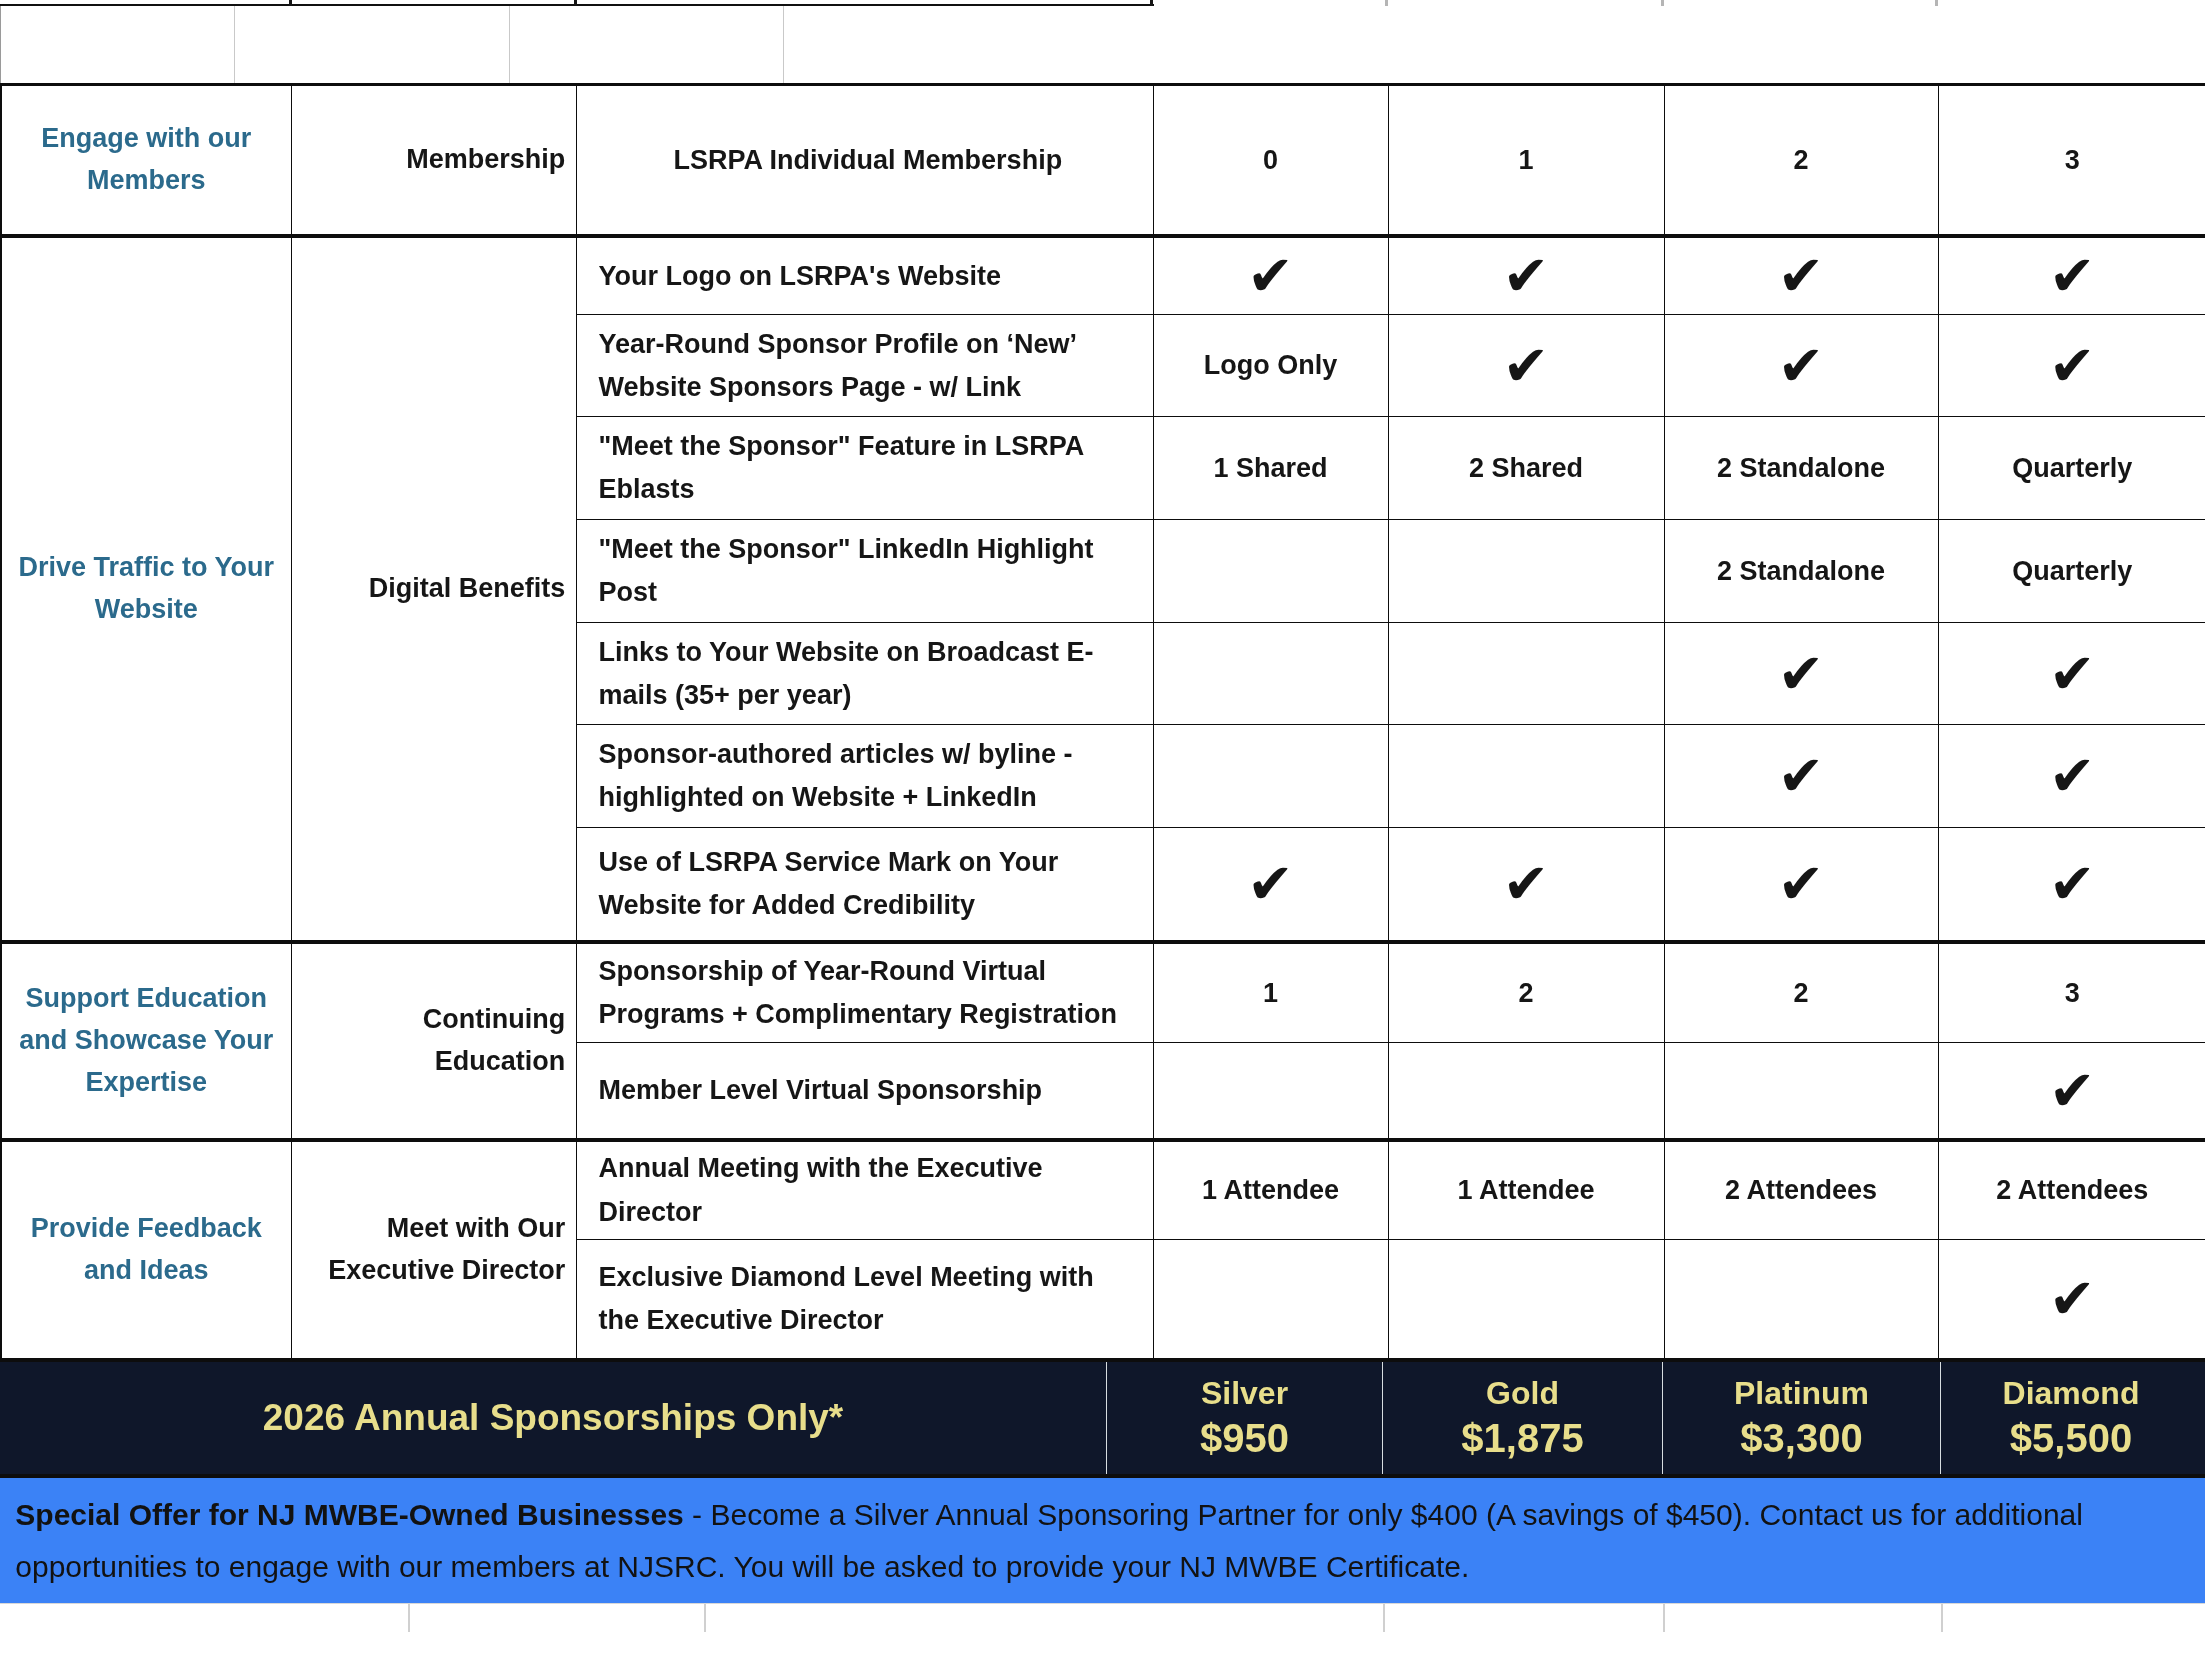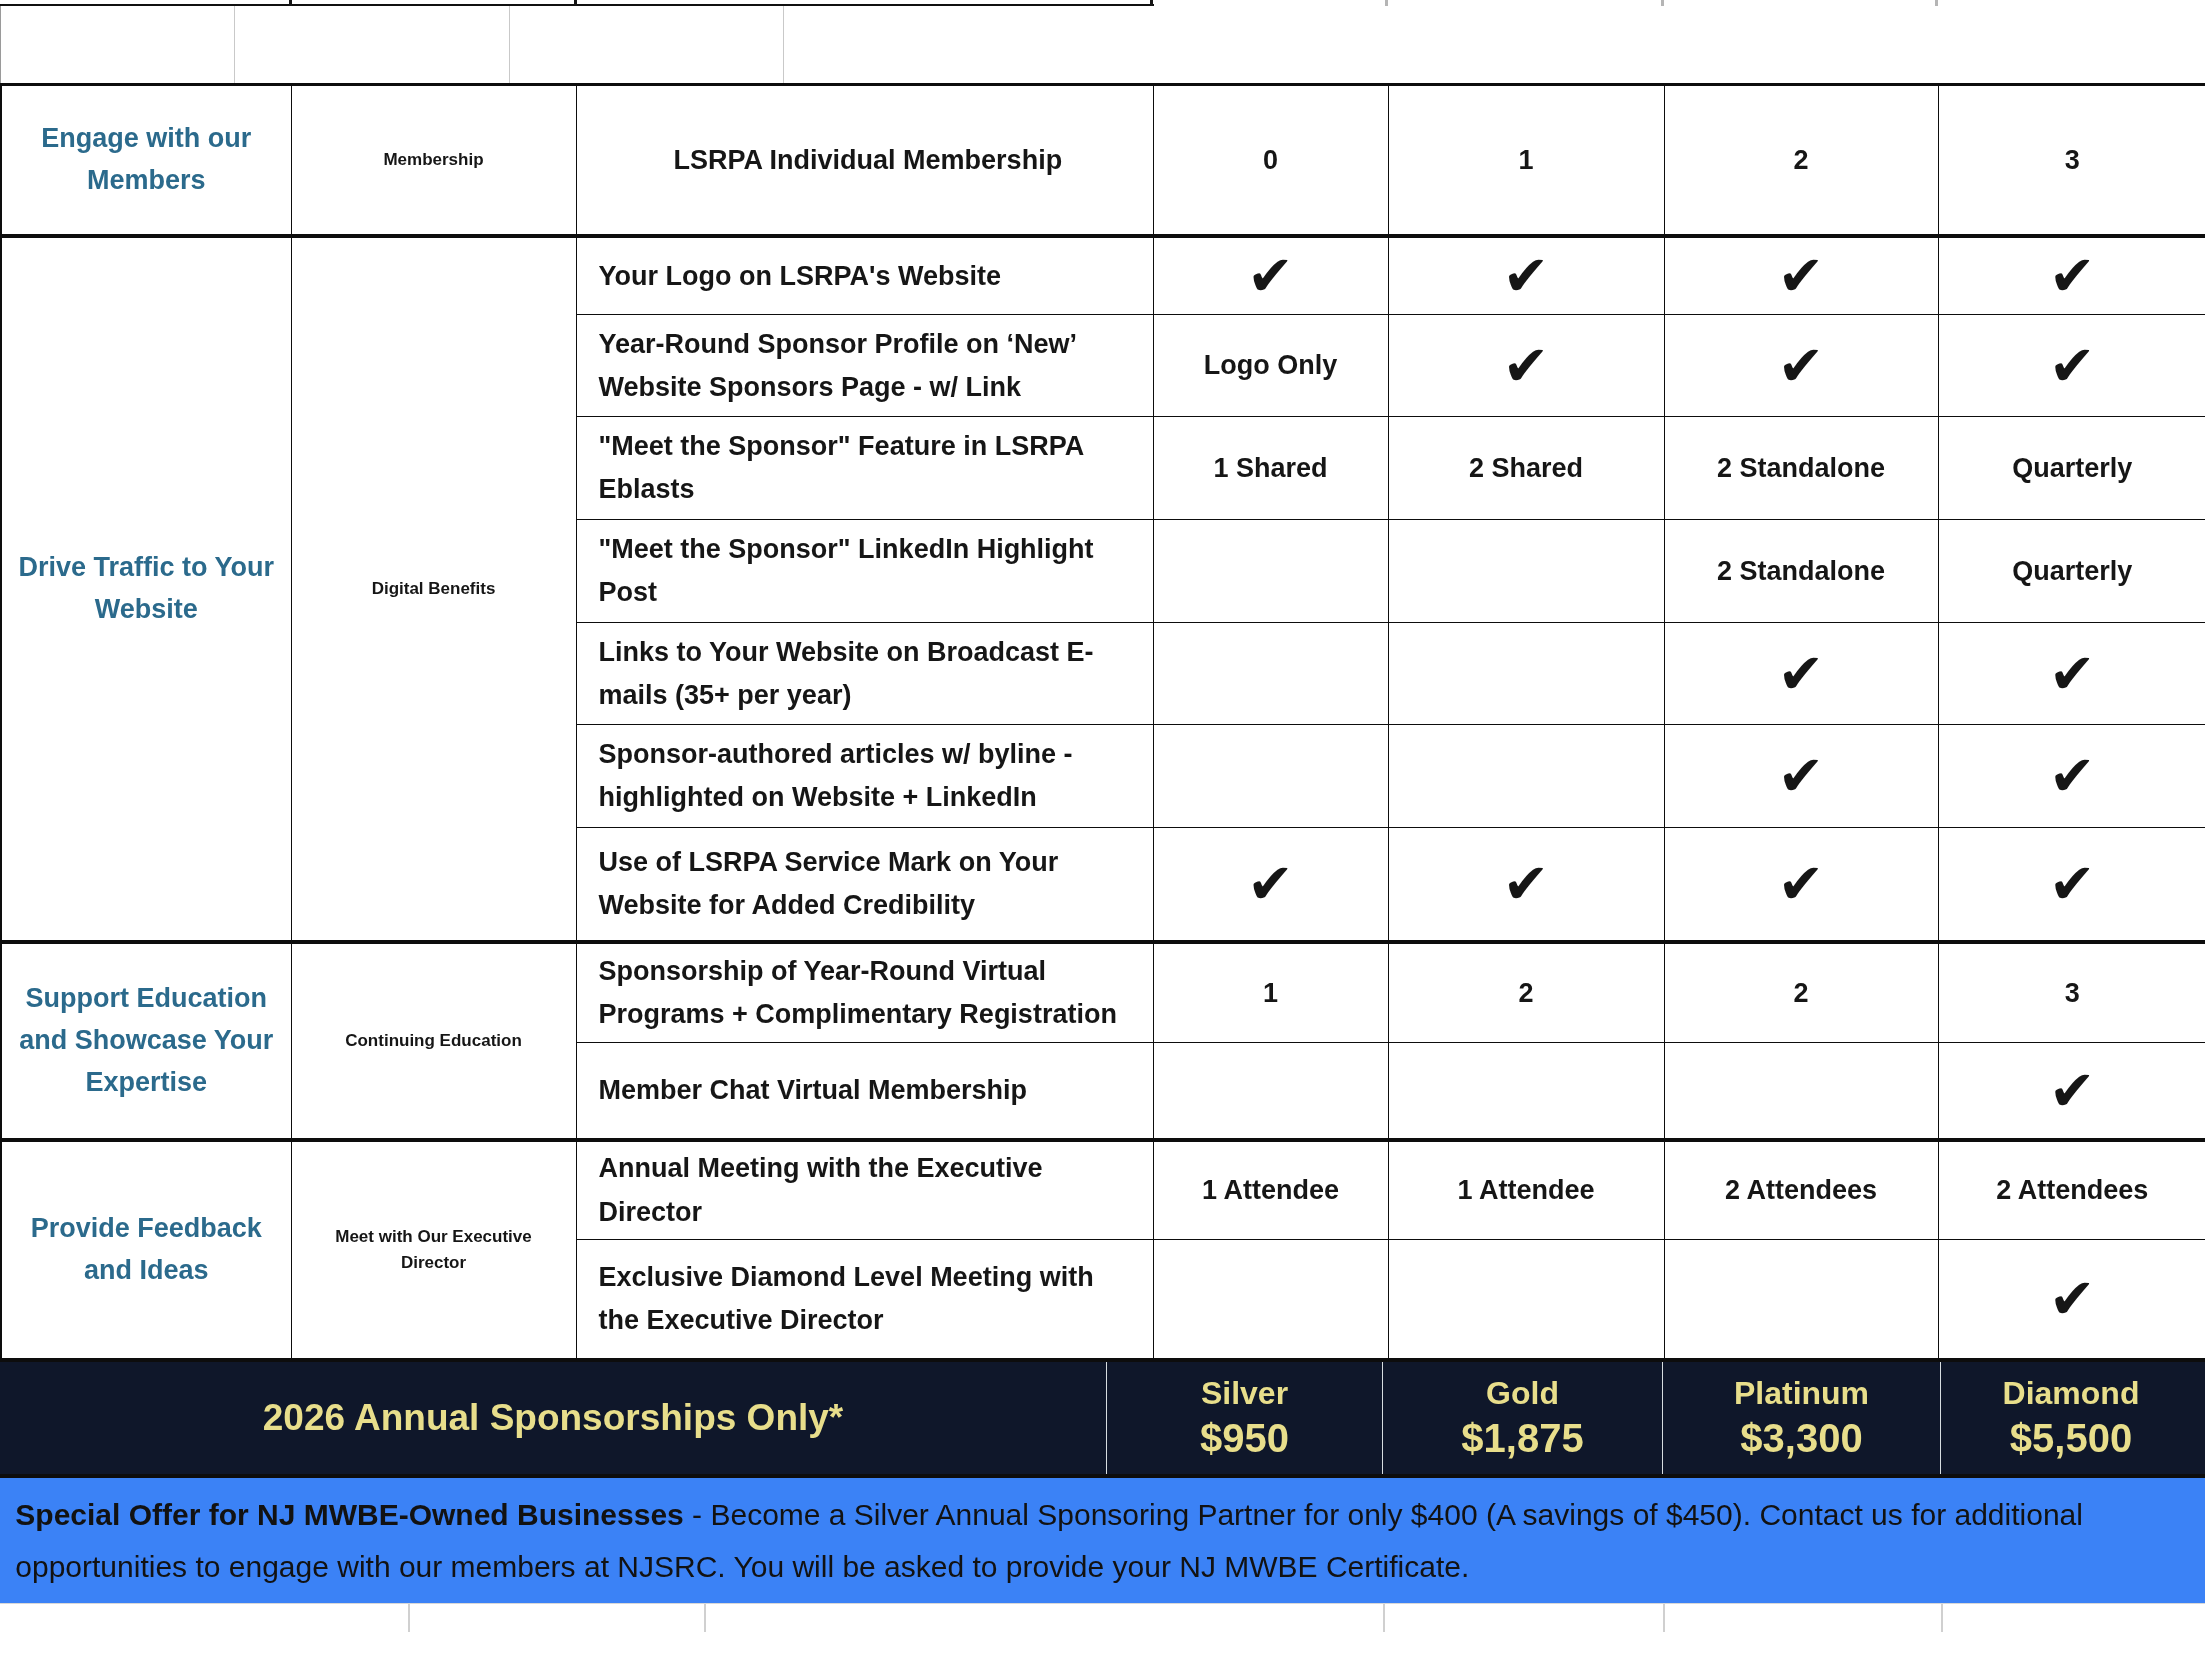--- a/index.html
+++ b/index.html
@@ -33,21 +33,21 @@
   }
   .tbl td{
     border:1.9px solid #0d0d0d;vertical-align:middle;
     font-weight:700;overflow:hidden;
   }
   tr.sec td{border-top:4.5px solid #0d0d0d;}
   td.cat{
     text-align:center;color:#2B6A8C;font-size:27px;line-height:1.55;padding:0 11.5px;
   }
   td.sub{
-    text-align:center;color:#161616;font-size:17px;line-height:1.55;padding:0 10.2px;
+    text-align:right;color:#161616;font-size:27px;line-height:1.55;padding:0 10.2px;
   }
   td.ben{
     text-align:left;color:#161616;font-size:27px;line-height:1.6;padding:5.1px 15.3px 5.1px 22px;
   }
   td.val{
     text-align:center;color:#161616;font-size:27px;line-height:1.3;padding:0 6.4px;
   }
   td.val.check{font-size:56px;line-height:1;padding:0;}
   tr.r0{height:151px;} tr.r1{height:79px;} tr.r2{height:102px;} tr.r3{height:103px;}
   tr.r4{height:103px;} tr.r5{height:102px;} tr.r6{height:103px;} tr.r7{height:114px;}
@@ -178,21 +178,21 @@
     <tr class="r8 sec">
       <td class="cat" rowspan="2">Support Education and Showcase Your Expertise</td>
       <td class="sub" rowspan="2">Continuing Education</td>
       <td class="ben">Sponsorship of Year-Round Virtual Programs + Complimentary Registration</td>
       <td class="val">1</td>
       <td class="val">2</td>
       <td class="val">2</td>
       <td class="val">3</td>
     </tr>
     <tr class="r9">
-      <td class="ben">Member Chat Virtual Membership</td>
+      <td class="ben">Member Level Virtual Sponsorship</td>
       <td class="val"></td>
       <td class="val"></td>
       <td class="val"></td>
       <td class="val check">✔</td>
     </tr>
 
     <tr class="r10 sec">
       <td class="cat" rowspan="2">Provide Feedback and Ideas</td>
       <td class="sub" rowspan="2">Meet with Our Executive Director</td>
       <td class="ben">Annual Meeting with the Executive Director</td>

